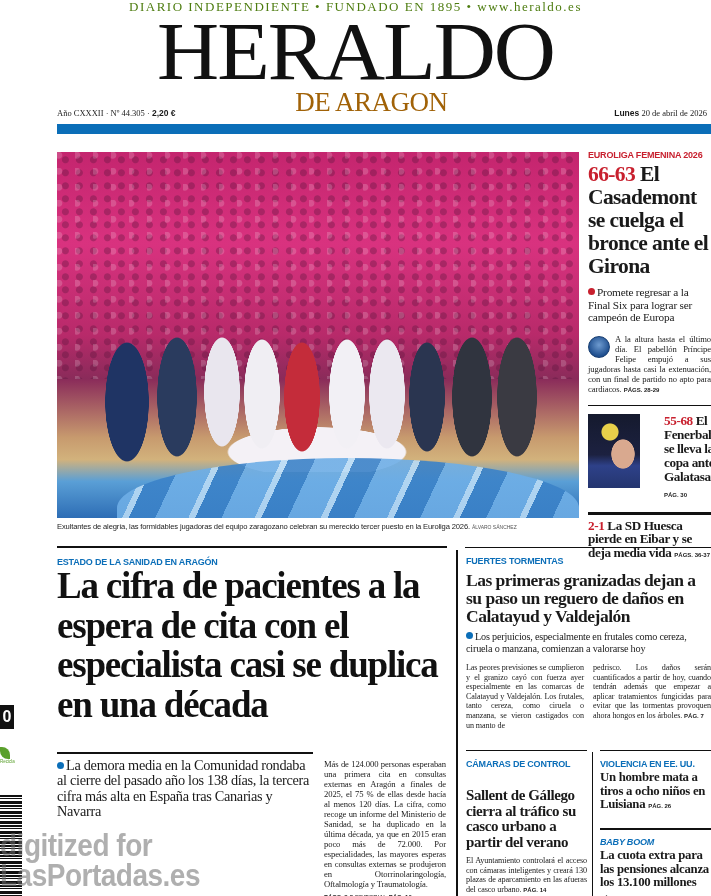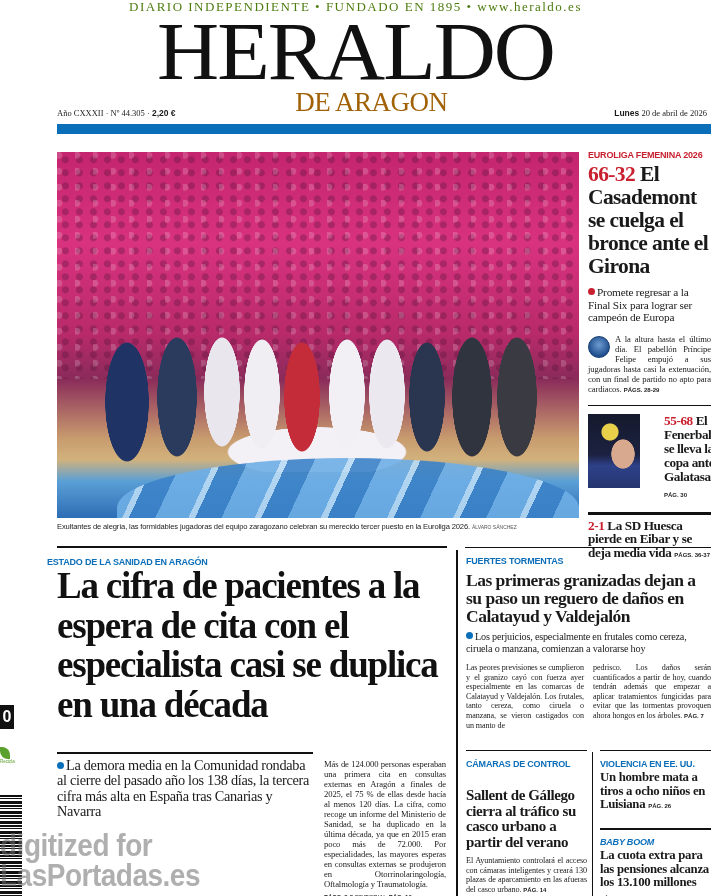--- a/index.html
+++ b/index.html
@@ -67,21 +67,21 @@
   .fener { display: flex; margin-top: 8px; }
   .fener-photo { width: 52px; height: 74px; flex: none;
     background: radial-gradient(ellipse 12px 15px at 35px 40px, #d9a98f 95%, transparent),
                 radial-gradient(circle 9px at 22px 18px, #e8d04a 90%, transparent),
                 linear-gradient(180deg, #151a2e 0%, #1c2140 55%, #2e4189 70%, #24356f 100%); }
   .fener-text { margin-left: 24px; font-weight: 700; font-size: 13.2px; line-height: 14.2px; letter-spacing: -0.4px; }
   .huesca { font-weight: 700; font-size: 13.2px; line-height: 13.6px; letter-spacing: -0.4px; margin-top: 4px; }
 
   
   .lead-rule { position: absolute; top: 546px; left: 57px; width: 390px; height: 2px; background: #111; }
-  .lead-kicker { position: absolute; top: 557px; left: 47px; }
+  .lead-kicker { position: absolute; top: 557px; left: 57px; }
   .lead-head { position: absolute; top: 566px; left: 57px; width: 395px; font-family: "Liberation Serif", serif; font-weight: 700;
     font-size: 37px; line-height: 39.5px; letter-spacing: -1.2px; color: #111; }
   .lead-bullets { position: absolute; top: 748px; left: 57px; width: 256px; font-size: 14.3px; line-height: 15.6px; letter-spacing: -0.3px; }
   .lead-bullets .sep { height: 1.5px; background: #111; margin: 4px 0 4px; }
   .lead-body { position: absolute; top: 759px; left: 324px; width: 122px; }
   .v-rule { position: absolute; top: 550px; left: 456px; width: 2px; height: 346px; background: #111; }
 
   
   .storm-rule { position: absolute; top: 547px; left: 465px; width: 246px; height: 1px; background: #111; }
   .storm { position: absolute; top: 556px; left: 466px; width: 245px; }
@@ -126,21 +126,21 @@
 
 <div class="hero" title="Casademont Zaragoza team celebrating with bronze medals in front of pink-clad crowd">
   <div class="crowd"></div>
   <div class="team"></div>
   <div class="court-logo"></div>
 </div>
 <div class="caption"><span>Exultantes de alegría, las formidables jugadoras del equipo zaragozano celebran su merecido tercer puesto en la Euroliga 2026.</span> <span class="credit">ÁLVARO SÁNCHEZ</span></div>
 
 <div class="right-col">
   <div class="kicker red">EUROLIGA FEMENINA 2026</div>
-  <div class="score-head"><span class="red-num">66-32</span> <span>El Casademont se cuelga el bronce ante el Girona</span></div>
+  <div class="score-head"><span class="red-num">66-63</span> <span>El Casademont se cuelga el bronce ante el Girona</span></div>
   <div class="bullet-text"><span class="dot red"></span><span>Promete regresar a la Final Six para lograr ser campeón de Europa</span></div>
   <div class="body-small" style="margin-top:10px">
     <div class="logo-final" title="FINAL SIX"></div>
     <span>A la altura hasta el último día. El pabellón Príncipe Felipe empujó a sus jugadoras hasta casi la extenuación, con un final de partido no apto para cardiacos.</span> <span class="pags">PÁGS. 28-29</span>
   </div>
   <div class="rule-thin" style="margin-top:10px"></div>
   <div class="fener">
     <div class="fener-photo"></div>
     <div class="fener-text"><span class="red-num">55-68</span> <span>El Fenerbahce se lleva la copa ante el Galatasaray</span><div class="pags" style="margin-top:3px">PÁG. 30</div></div>
   </div>

